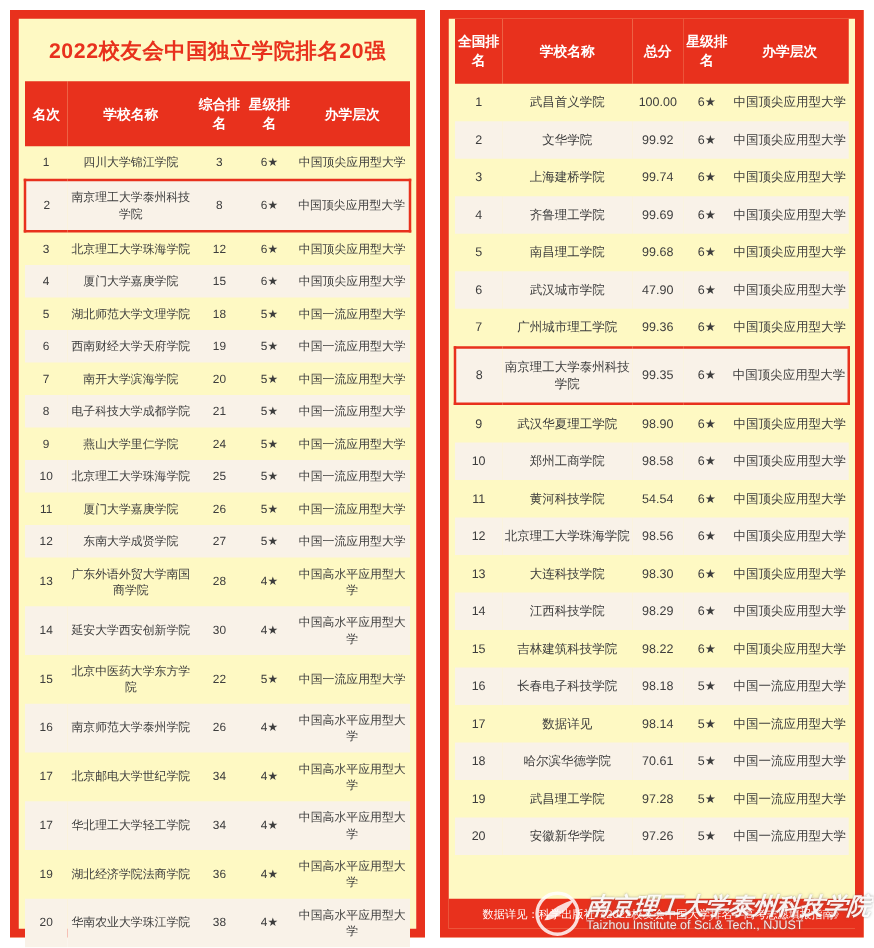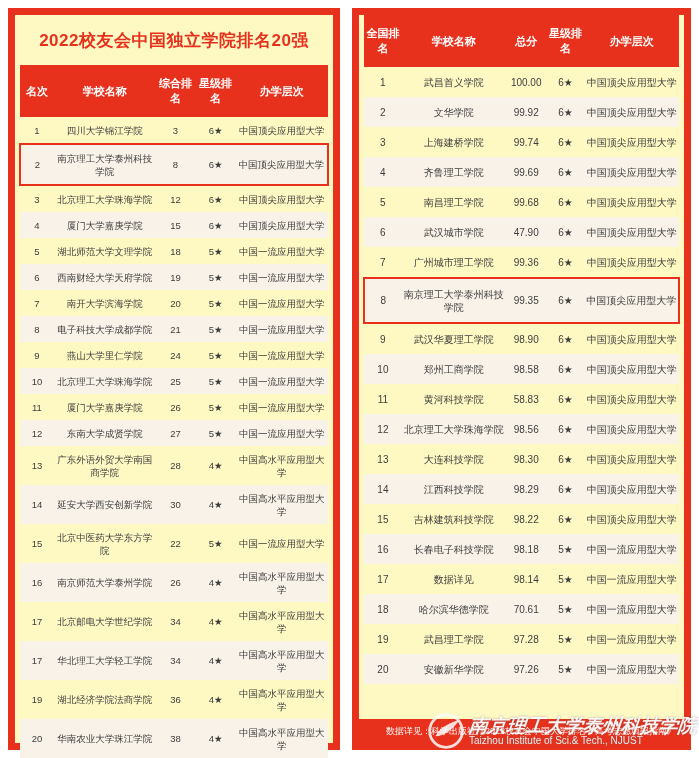--- a/index.html
+++ b/index.html
@@ -325,21 +325,21 @@
         <tr class="alt">
           <td>10</td>
           <td>郑州工商学院</td>
           <td>98.58</td>
           <td>6★</td>
           <td>中国顶尖应用型大学</td>
         </tr>
         <tr class="">
           <td>11</td>
           <td>黄河科技学院</td>
-          <td>58.83</td>
+          <td>54.54</td>
           <td>6★</td>
           <td>中国顶尖应用型大学</td>
         </tr>
         <tr class="alt">
           <td>12</td>
           <td>北京理工大学珠海学院</td>
           <td>98.56</td>
           <td>6★</td>
           <td>中国顶尖应用型大学</td>
         </tr>

